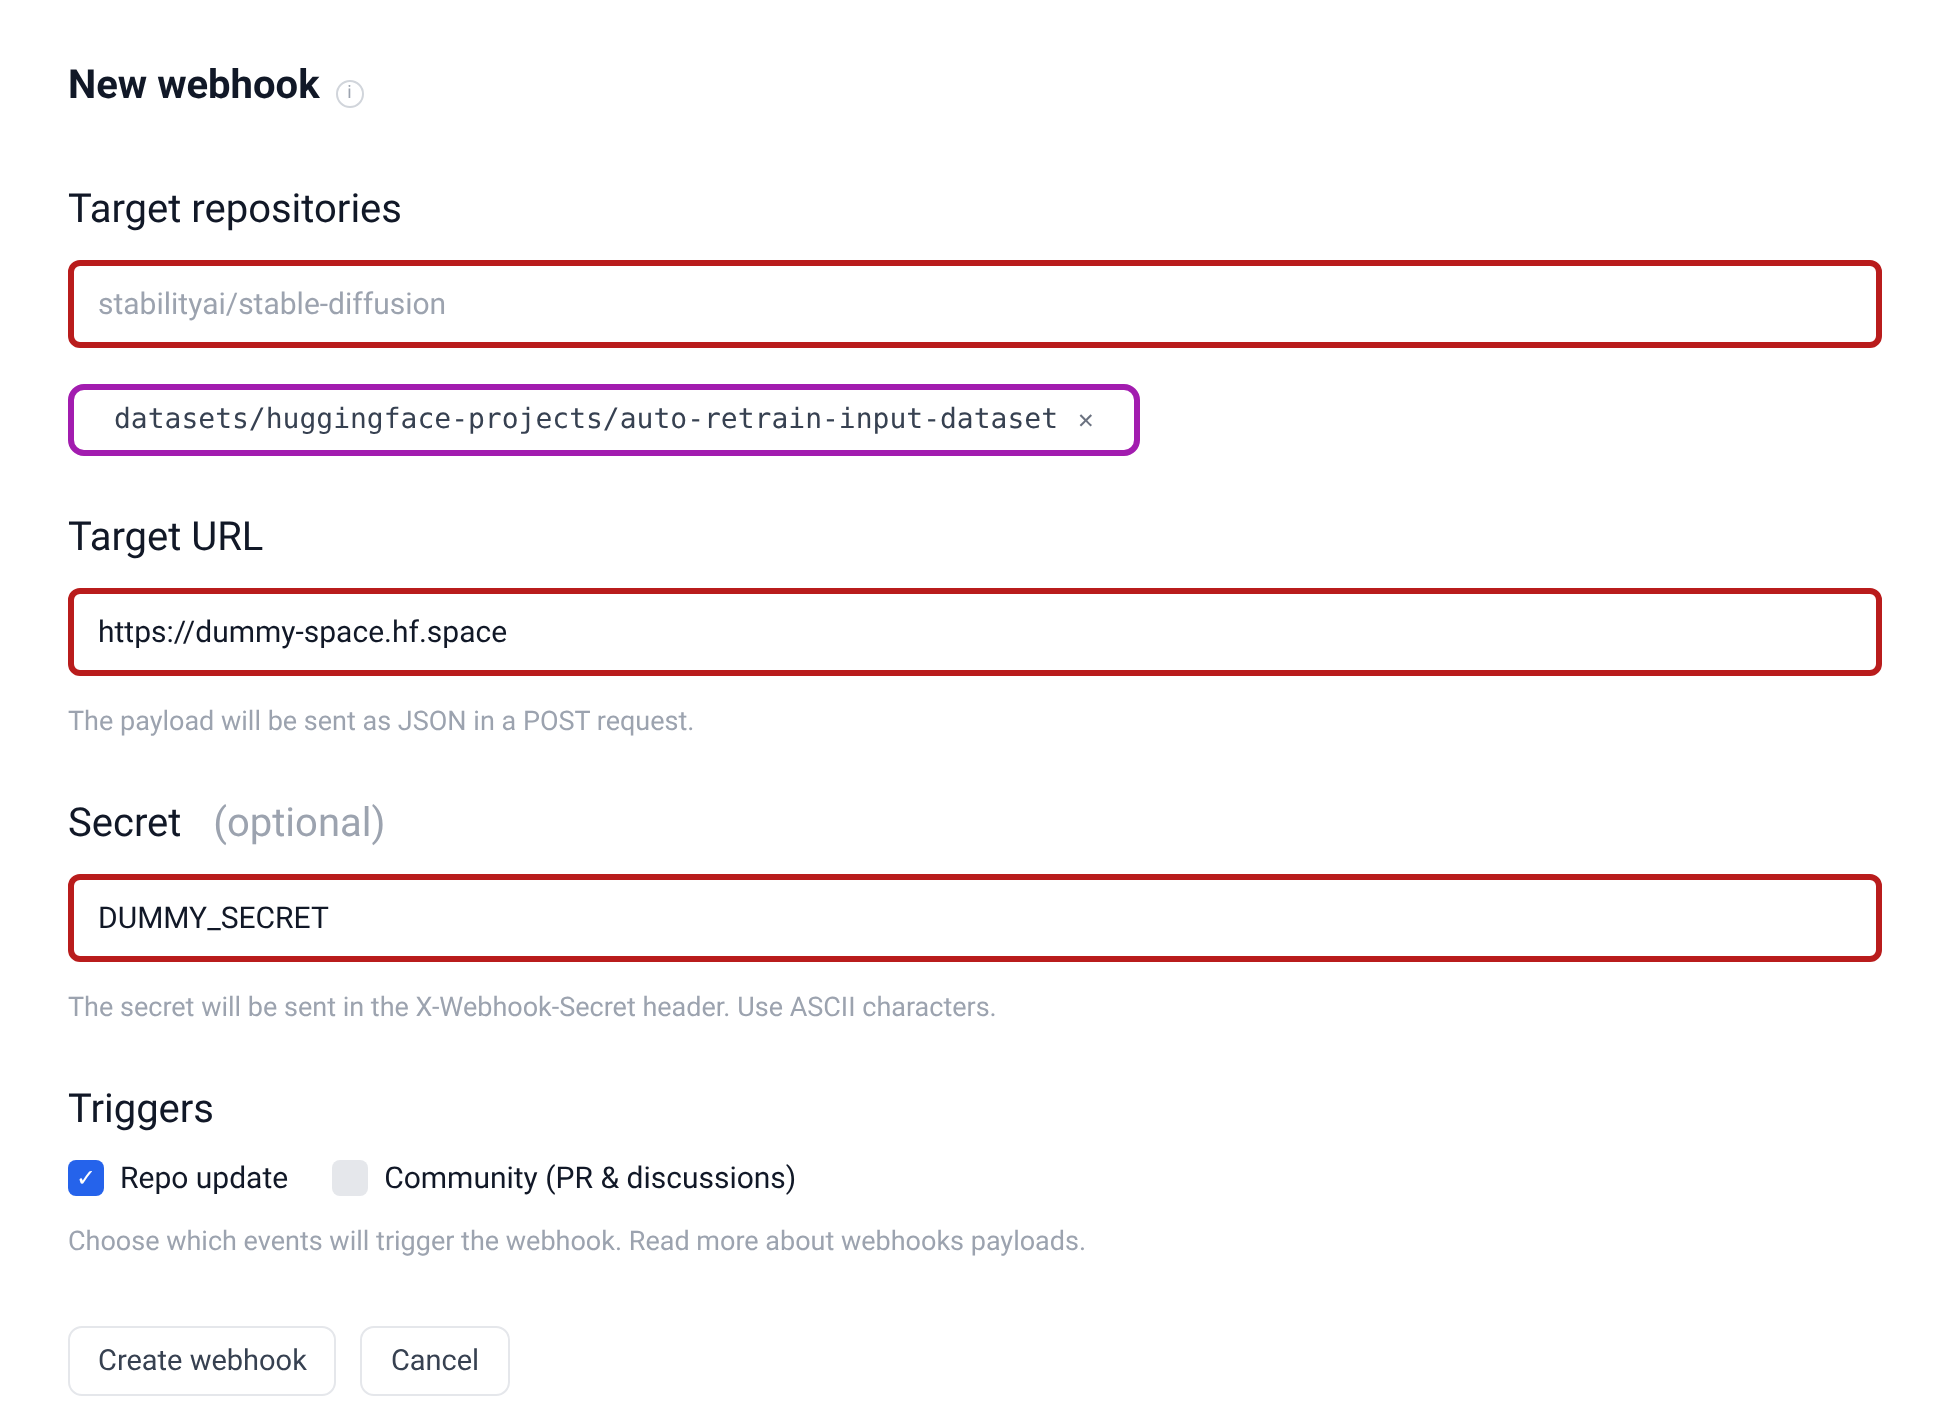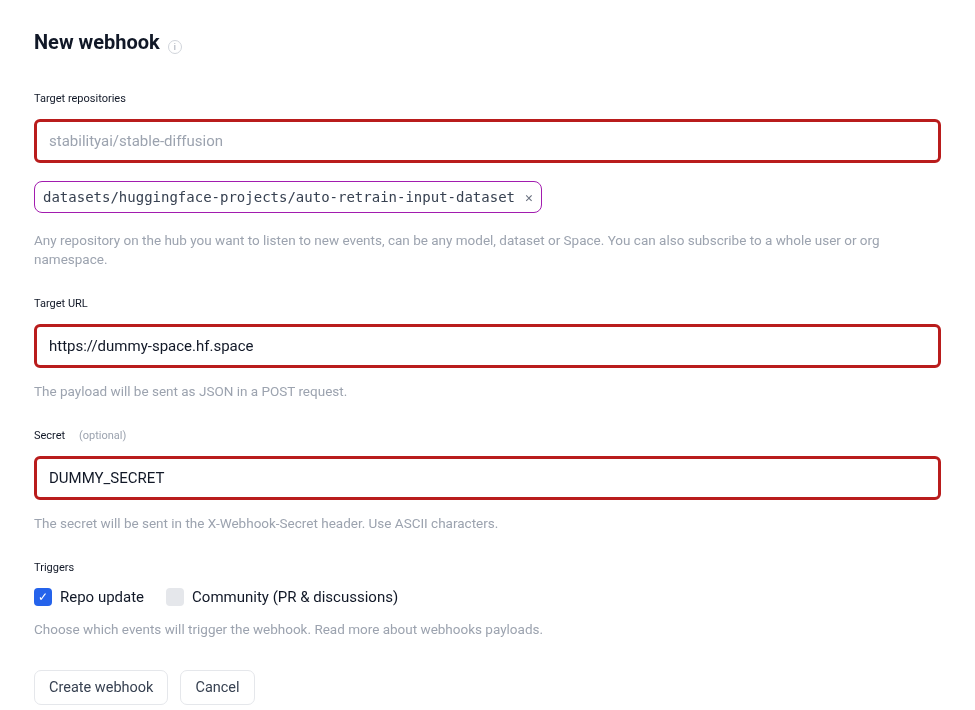--- a/index.html
+++ b/index.html
@@ -31,21 +31,21 @@
       align-items: center;
       justify-content: center;
       font-size: 9px;
       color: #9ca3af;
       font-weight: 400;
     }
     .field-group {
       margin-bottom: 28px;
     }
     .field-label {
-      font-size: 11px;
+      font-size: 20px;
       color: #111827;
       margin-bottom: 14px;
       display: block;
     }
     .optional {
       color: #9ca3af;
       margin-left: 11px;
     }
     .text-input {
       width: 100%;
@@ -58,22 +58,22 @@
       outline: none;
       font-family: inherit;
     }
     .text-input::placeholder {
       color: #9ca3af;
     }
     .chip {
       display: inline-flex;
       align-items: center;
       gap: 10px;
-      padding: 7px 8px;
-      border: 1px solid #a21caf;
+      padding: 7px 20px;
+      border: 3px solid #a21caf;
       border-radius: 8px;
       font-size: 14px;
       font-family: ui-monospace, SFMono-Regular, "SF Mono", Menlo, Consolas, monospace;
       color: #374151;
       margin-top: 18px;
       background: #ffffff;
     }
     .chip-remove {
       font-size: 13px;
       color: #6b7280;
@@ -153,21 +153,20 @@
   <span class="info-icon">i</span>
 </h1>
 
 <div class="field-group">
   <label class="field-label">Target repositories</label>
   <input type="text" class="text-input" placeholder="stabilityai/stable-diffusion" style="">
   <div class="chip">
     <span>datasets/huggingface-projects/auto-retrain-input-dataset</span>
     <span class="chip-remove">✕</span>
   </div>
-  <div class="help-text">Any repository on the hub you want to listen to new events, can be any model, dataset or Space. You can also subscribe to a whole user or org namespace.</div>
 </div>
 
 <div class="field-group">
   <label class="field-label">Target URL</label>
   <input type="text" class="text-input" value="https://dummy-space.hf.space" style="">
   <div class="help-text-below">The payload will be sent as JSON in a POST request.</div>
 </div>
 
 <div class="field-group">
   <label class="field-label">

